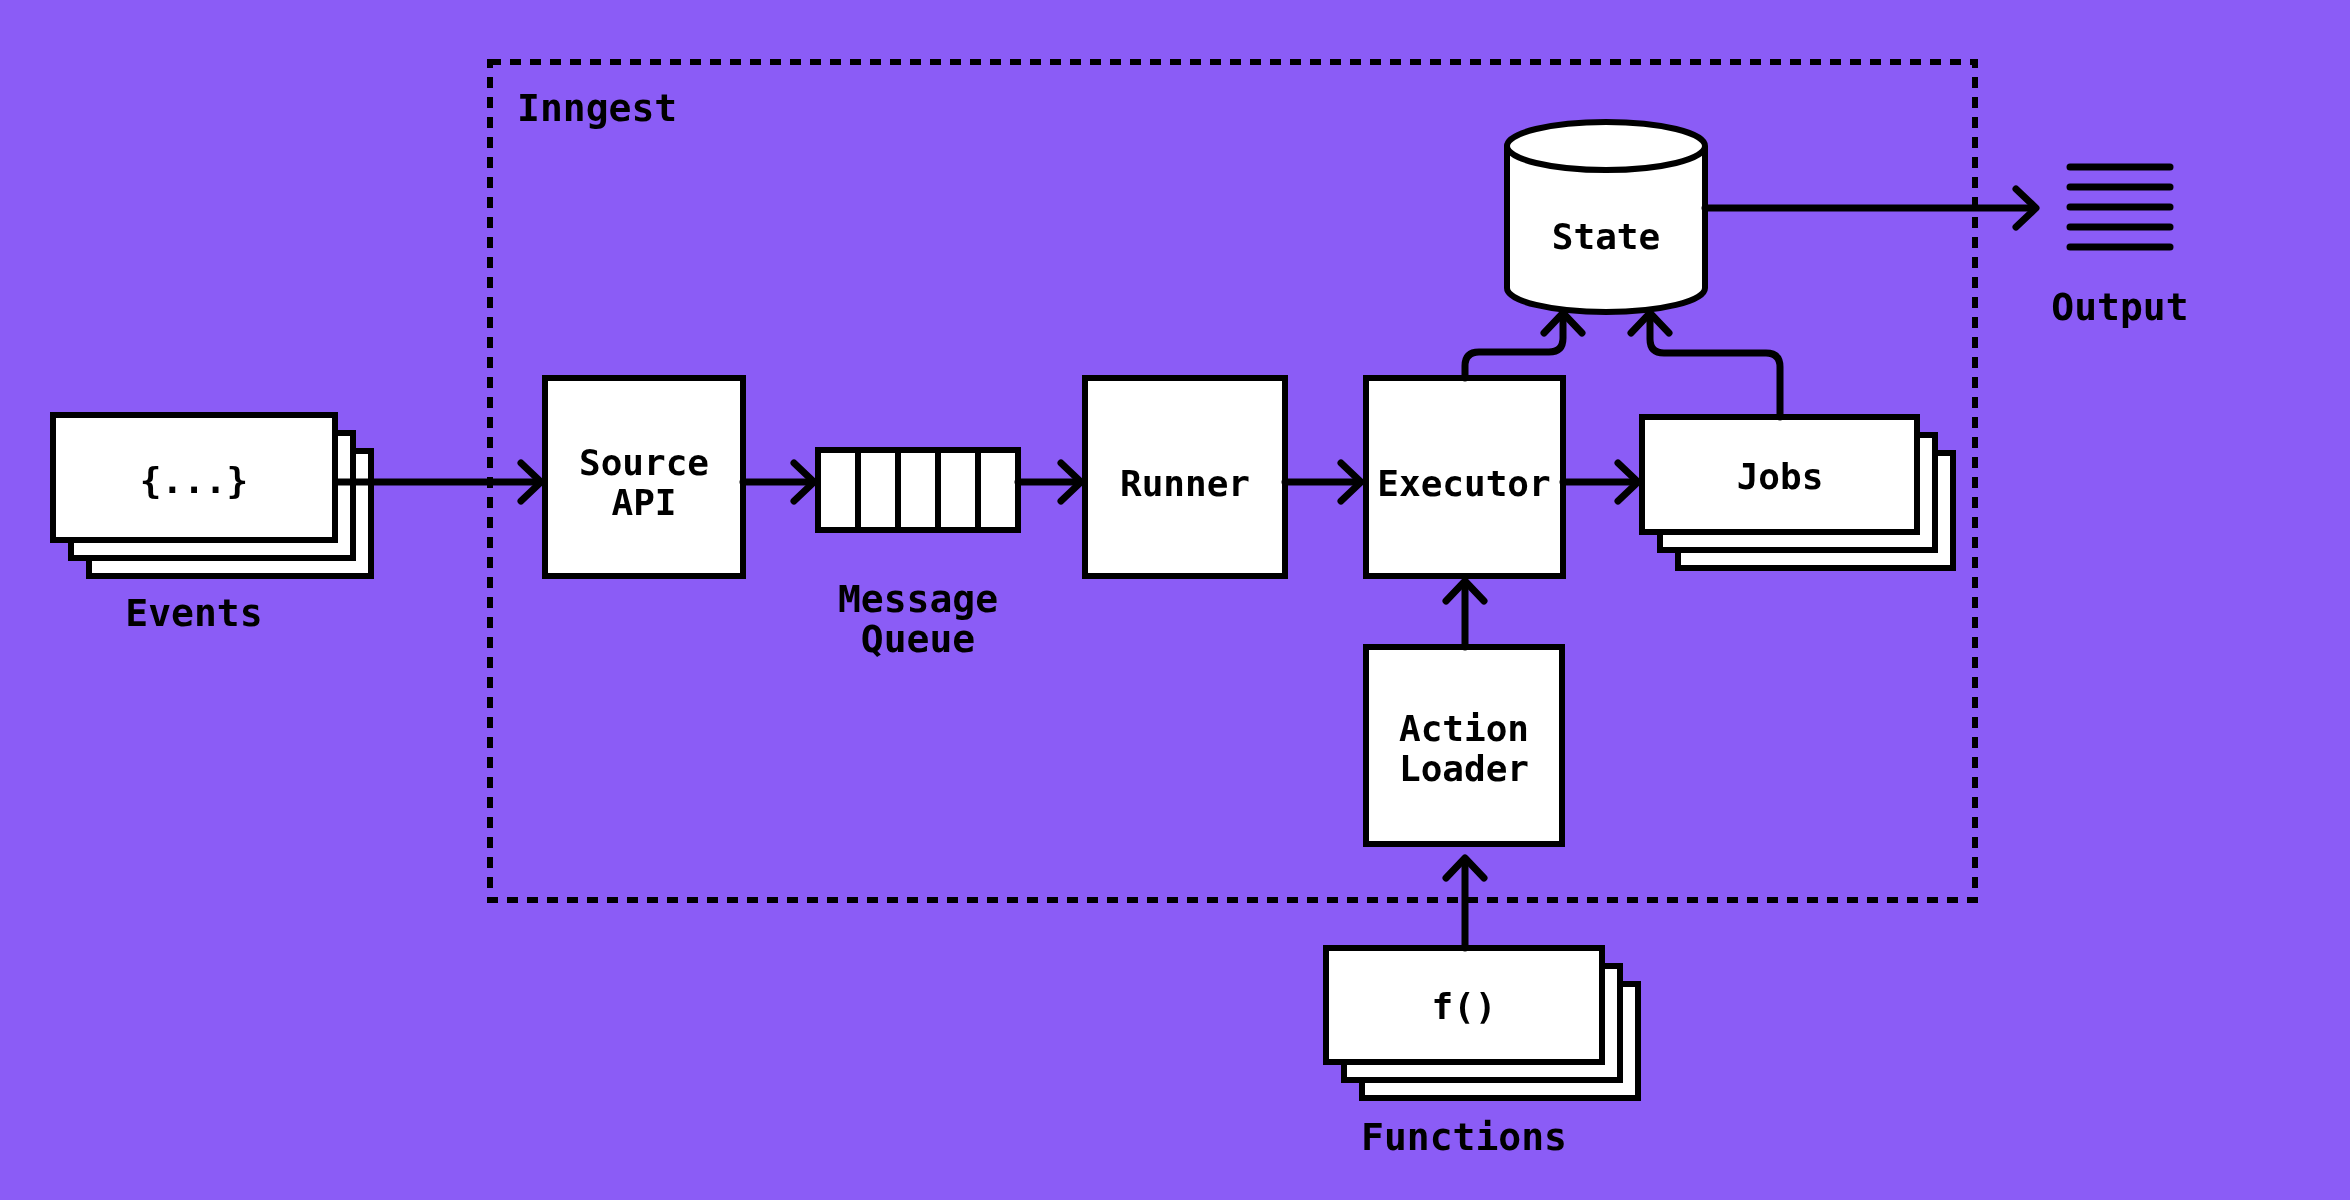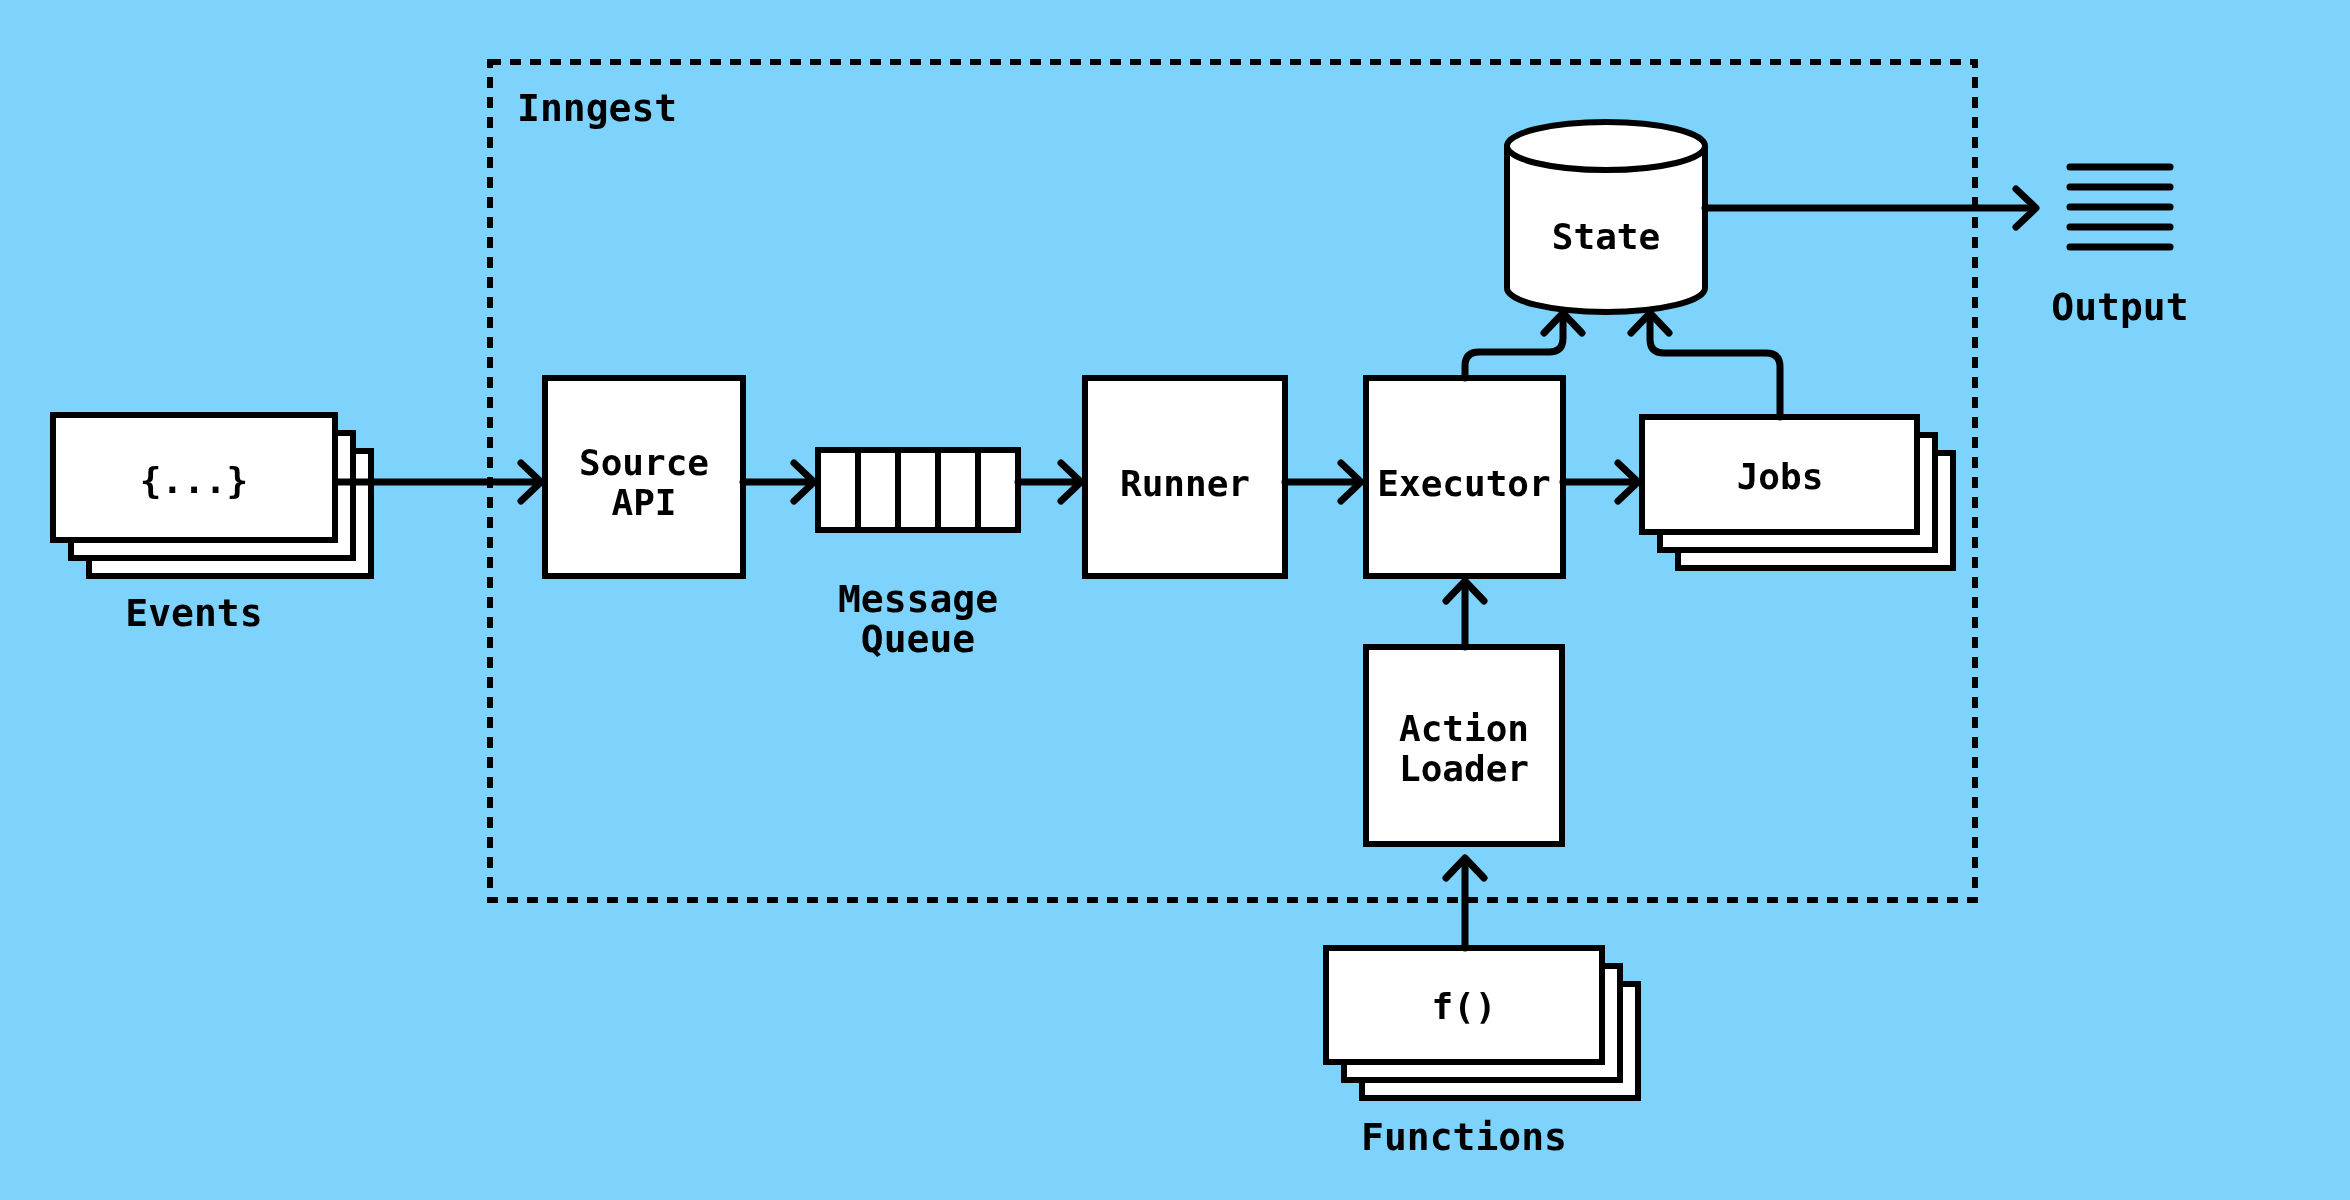--- a/index.html
+++ b/index.html
@@ -4,21 +4,21 @@
 <style>
   html, body {
     margin: 0;
     padding: 0;
     background: #ffffff;
   }
   .stage {
     position: relative;
     width: 2350px;
     height: 1200px;
-    background: #7dd3fc;
+    background: #8b5cf6;
     overflow: hidden;
   }
   svg.diagram {
     display: block;
     width: 2350px;
     height: 1200px;
   }
   .lbl {
     font-family: "DejaVu Sans Mono", "Liberation Mono", monospace;
     font-weight: bold;

